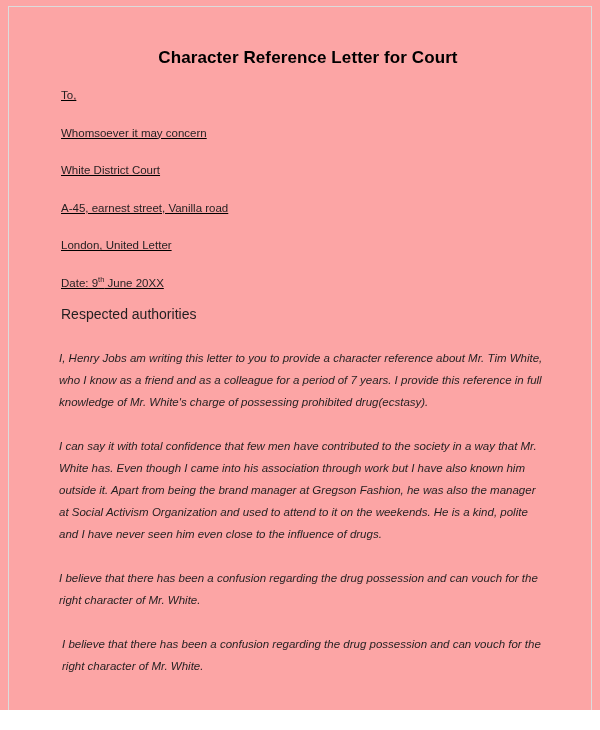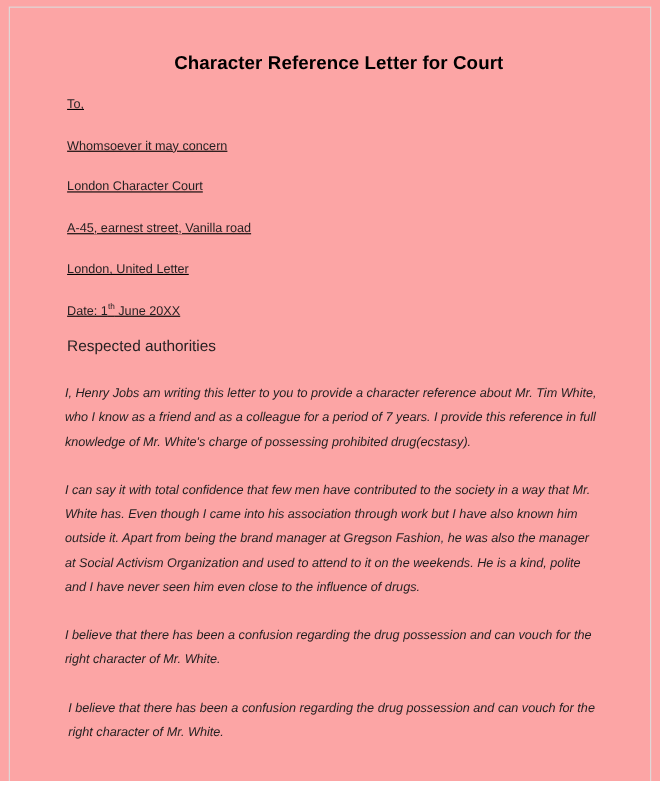--- a/index.html
+++ b/index.html
@@ -98,27 +98,27 @@
   <div class="content">
 
     <h1 class="doc-title">Character Reference Letter for Court</h1>
 
     <div class="header-block">
 
       <p class="header-line">To,</p>
 
       <p class="header-line">Whomsoever it may concern</p>
 
-      <p class="header-line">London Character Court</p>
+      <p class="header-line">White District Court</p>
 
       <p class="header-line">A-45, earnest street, Vanilla road</p>
 
       <p class="header-line">London, United Letter</p>
 
-      <p class="header-line tight"><span>Date: 1</span><sup>th</sup><span> June 20XX</span></p>
+      <p class="header-line tight"><span>Date: 9</span><sup>th</sup><span> June 20XX</span></p>
 
 
     </div>
 
     <p class="salutation">Respected authorities</p>
 
     <div class="body-block">
 
       <p class="body-para">I, Henry Jobs am writing this letter to you to provide a character reference about Mr. Tim White, who I know as a friend and as a colleague for a period of 7 years. I provide this reference in full knowledge of Mr. White's charge of possessing prohibited drug(ecstasy).</p>
 

